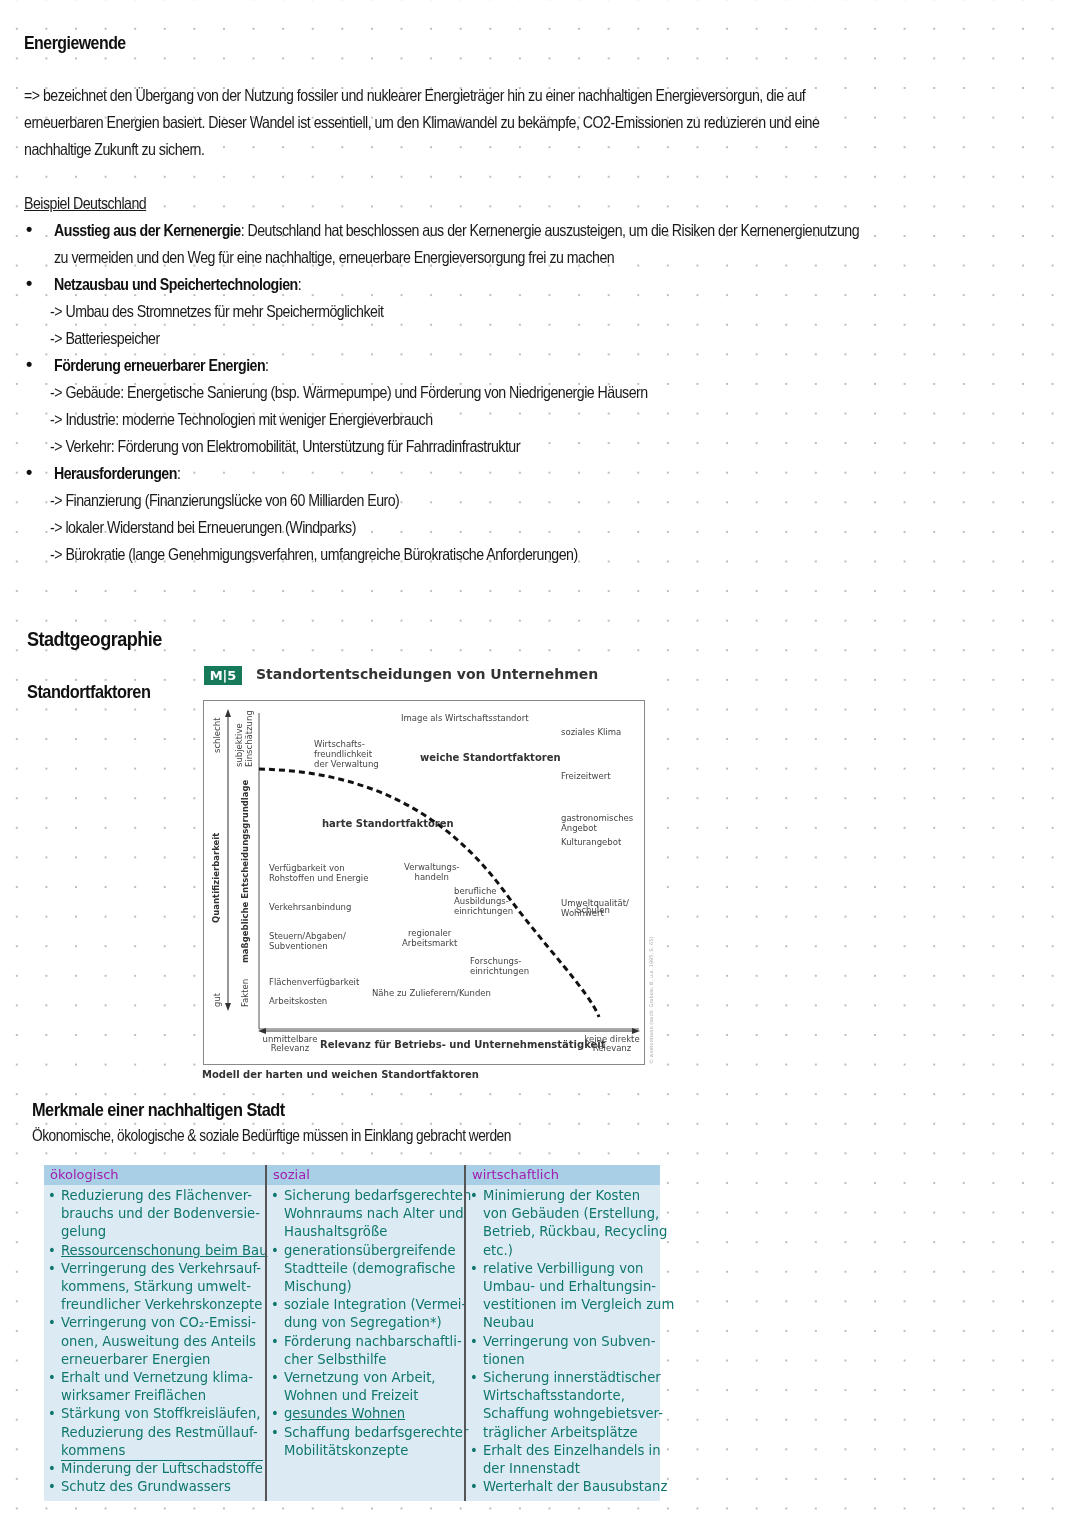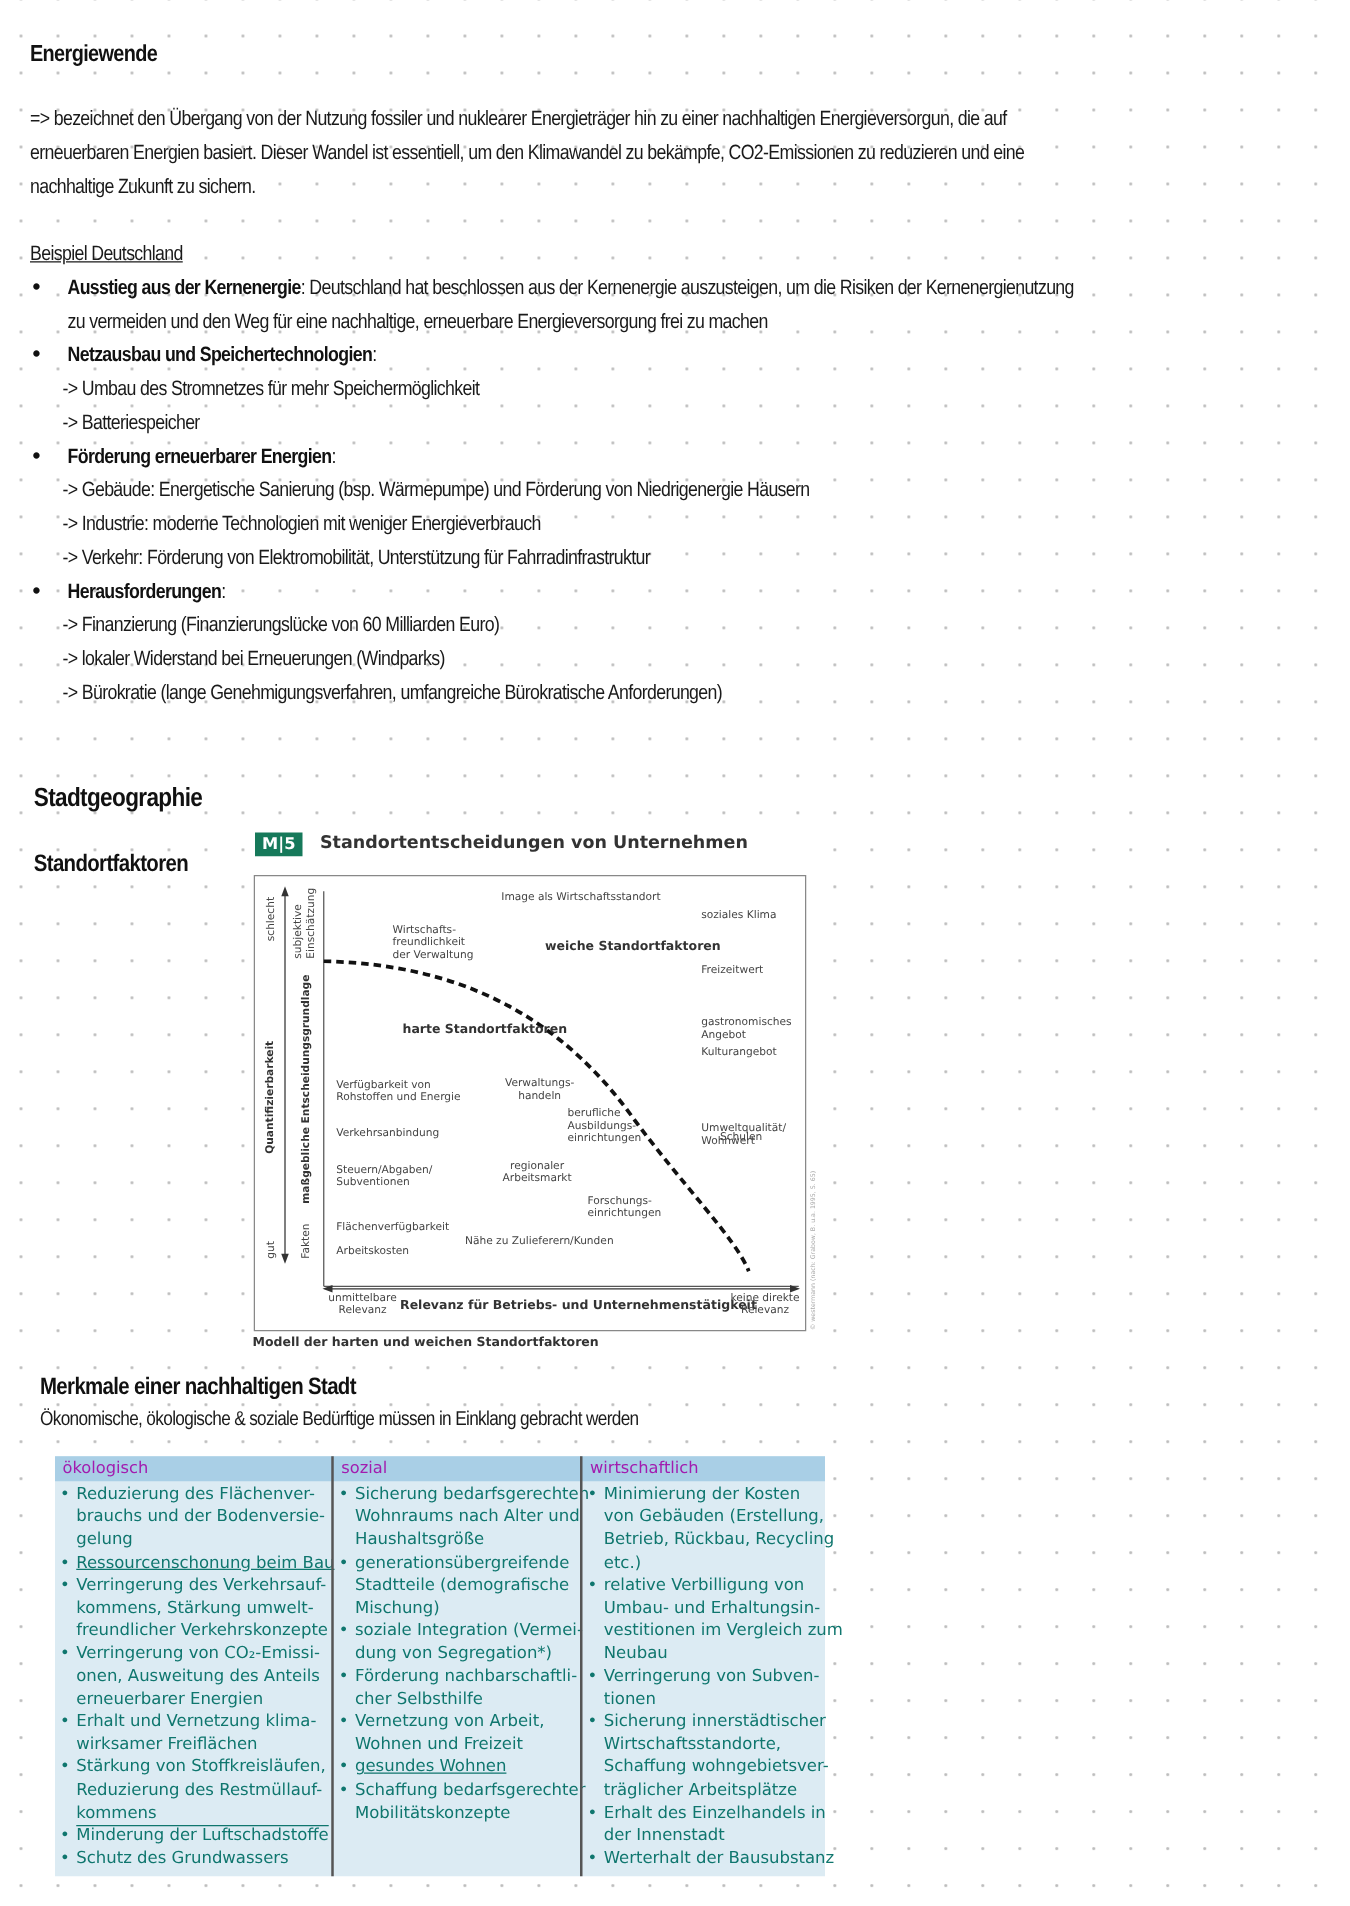--- a/index.html
+++ b/index.html
@@ -100,21 +100,21 @@
     <div class="vlab b" style="left:7px;top:222px;">Quantifizierbarkeit</div>
     <div class="vlab b" style="left:36px;top:262px;">maßgebliche Entscheidungsgrundlage</div>
     <div class="vlab" style="left:30px;top:66px;width:60px;white-space:normal;line-height:10px;">subjektive Einschätzung</div>
     <div class="vlab" style="left:36px;top:306px;">Fakten</div>
 
     <div class="fl" style="left:197px;top:12px;">Image als Wirtschaftsstandort</div>
     <div class="fl" style="left:357px;top:26px;">soziales Klima</div>
     <div class="fl" style="left:110px;top:38px;white-space:pre;">Wirtschafts-
 freundlichkeit
 der Verwaltung</div>
-    <div class="fl b" style="left:216px;top:51px;white-space:pre;margin-left:16px;">weiche Standortfaktoren</div>
+    <div class="fl b" style="left:216px;top:51px;white-space:pre;">weiche Standortfaktoren</div>
     <div class="fl" style="left:357px;top:70px;">Freizeitwert</div>
     <div class="fl" style="left:357px;top:112px;white-space:pre;">gastronomisches
 Angebot</div>
     <div class="fl b" style="left:118px;top:117px;white-space:pre;">harte Standortfaktoren</div>
     <div class="fl" style="left:357px;top:136px;">Kulturangebot</div>
     <div class="fl" style="left:65px;top:162px;white-space:pre;">Verfügbarkeit von
 Rohstoffen und Energie</div>
     <div class="fl" style="left:200px;top:161px;white-space:pre;text-align:center;">Verwaltungs-
 handeln</div>
     <div class="fl" style="left:357px;top:164px;white-space:pre;margin-top:33px;">Umweltqualität/

